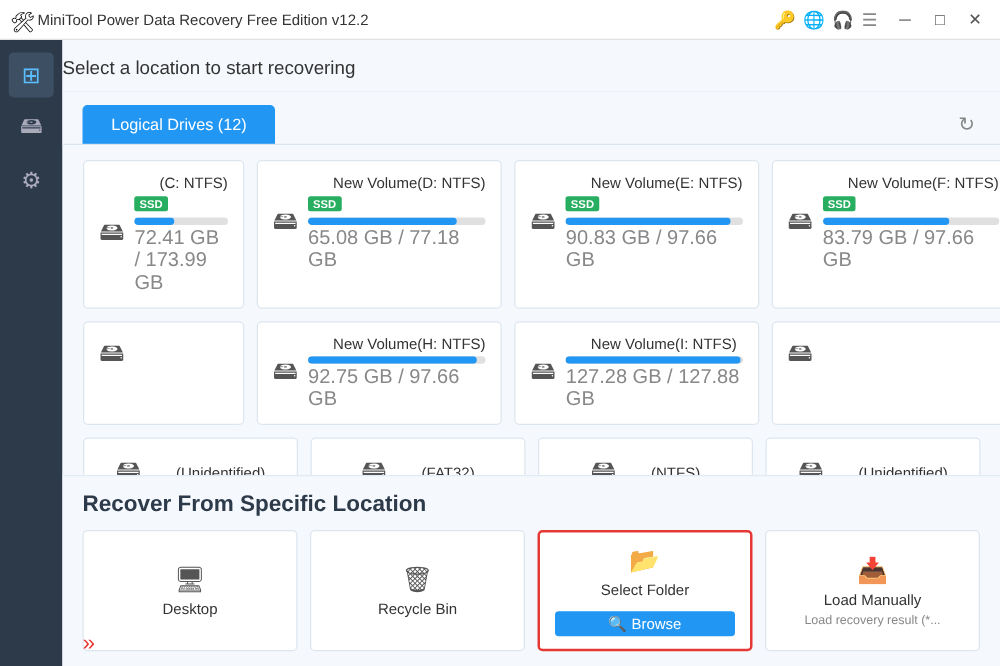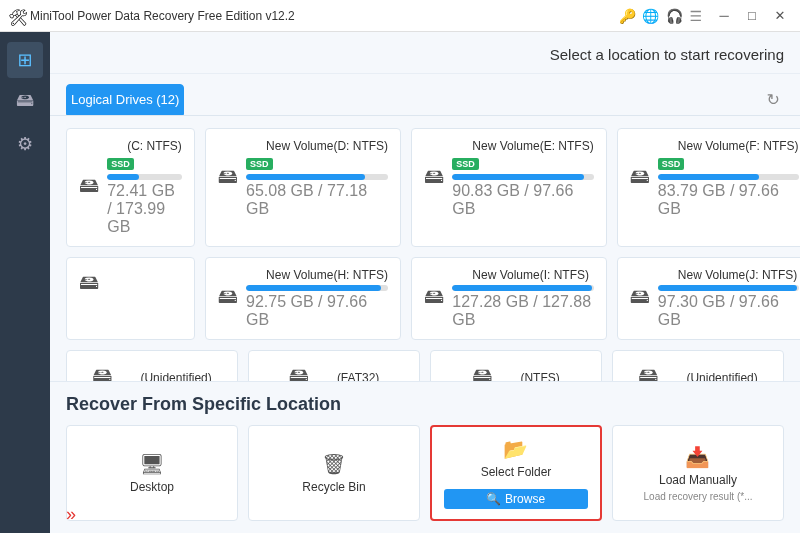--- a/index.html
+++ b/index.html
@@ -97,40 +97,40 @@
     
     .content {
       flex: 1;
       background: #f5f8fc;
       display: flex;
       flex-direction: column;
       overflow: hidden;
     }
 
     .page-header {
-      text-align: right;
+      text-align: left;
       padding: 14px 16px 10px 0;
       font-size: 15px;
       color: #333;
       font-weight: 400;
       background: #f5f8fc;
       border-bottom: 1px solid #e8eef5;
     }
 
     
     .tabs-bar {
       display: flex;
       align-items: center;
       padding: 10px 16px 0 16px;
       background: #f5f8fc;
       border-bottom: 1px solid #dde6ef;
       position: relative;
     }
     .tab {
-      padding: 7px 4px;
+      padding: 7px 22px;
       font-size: 13px;
       cursor: pointer;
       border-radius: 4px 4px 0 0;
       border: 1px solid transparent;
       color: #555;
       background: transparent;
     }
     .tab.active {
       background: #2196f3;
       color: #fff;
@@ -422,28 +422,20 @@
         <div class="drive-bar-bg">
           <div class="drive-bar-fill" style="width:99%"></div>
         </div>
         <div class="drive-size">127.28 GB / 127.88 GB</div>
       </div>
     </div>
   </div>
           <div class="drive-card">
     <div class="drive-card-top">
       <span class="drive-icon">🖴</span>
-      <div class="drive-info">
-        <div class="drive-name">New Volume(J: NTFS)</div>
-
-        <div class="drive-bar-bg">
-          <div class="drive-bar-fill" style="width:99%"></div>
-        </div>
-        <div class="drive-size">97.30 GB / 97.66 GB</div>
-      </div>
     </div>
   </div>
         </div>
 
       <div class="drives-grid" id="unidentified-grid">
           <div class="drive-card small-card">
     <div class="drive-card-top">
       <span class="drive-icon">🖴</span>
       <div class="drive-name">(Unidentified)</div>
     </div>

